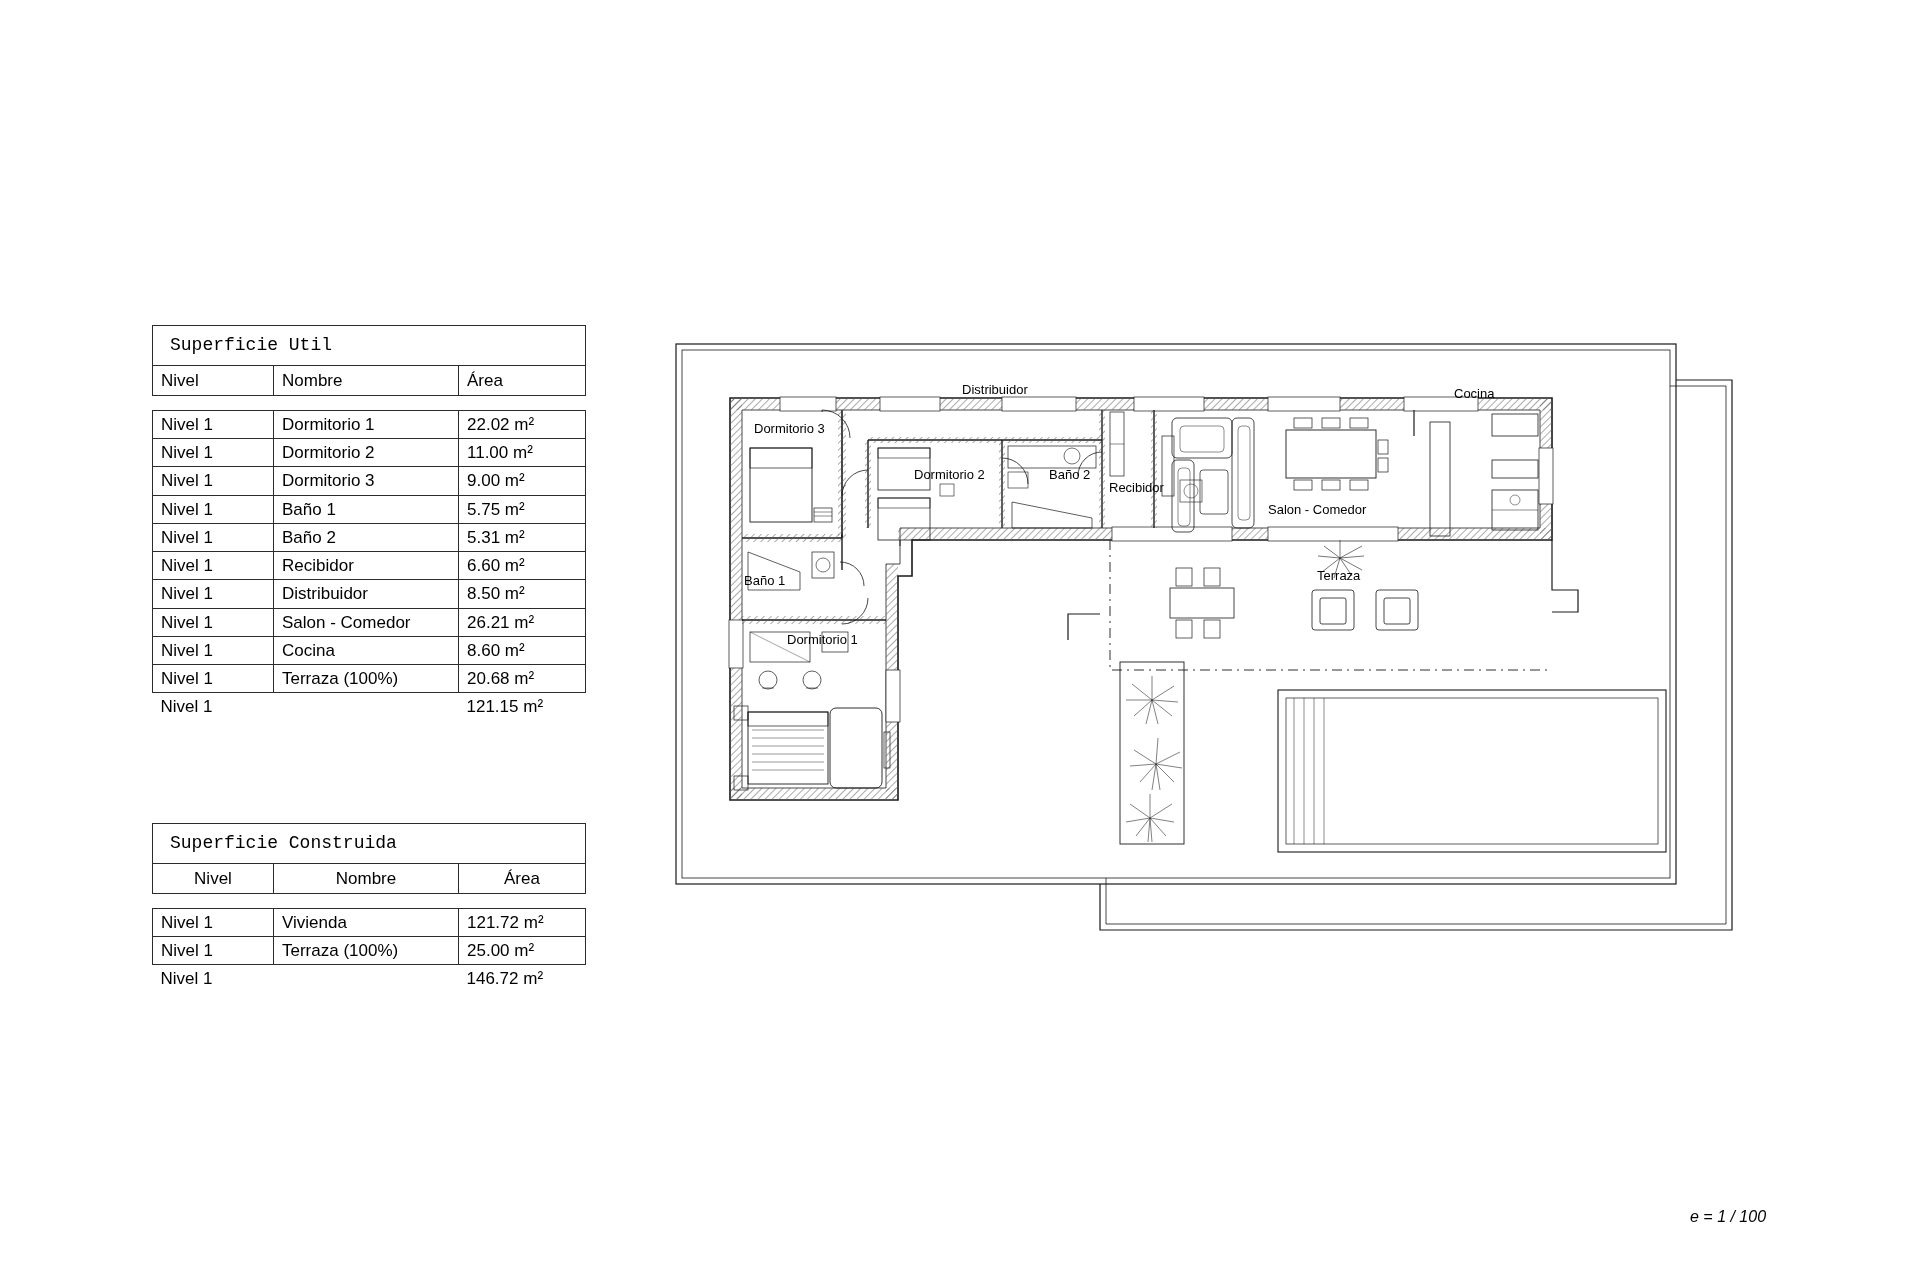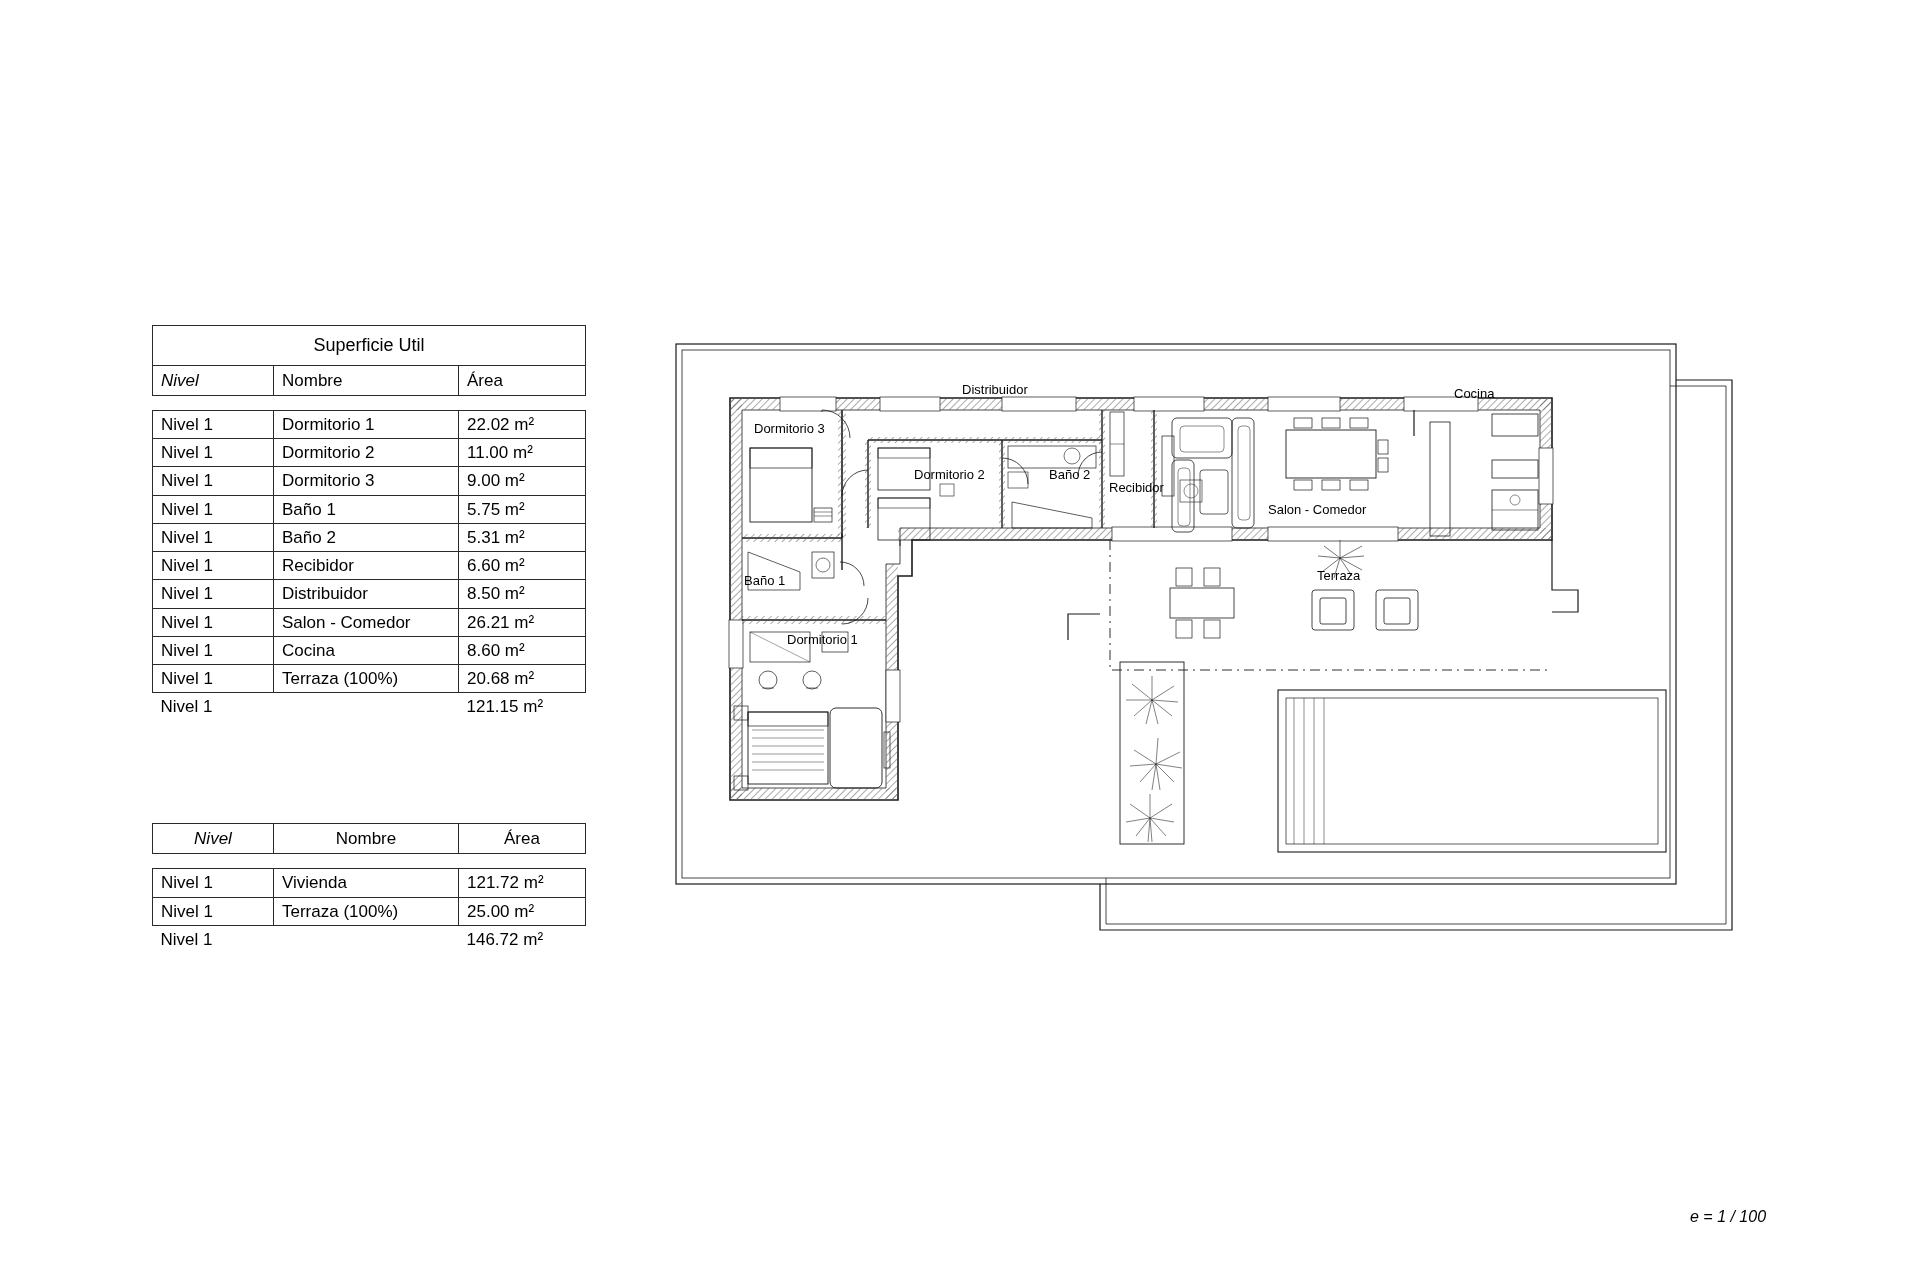--- a/index.html
+++ b/index.html
@@ -24,29 +24,30 @@
   }
   .area-table td, .area-table th {
     border: 1px solid #2b2b2b;
     padding: 3px 8px;
     font-weight: normal;
     text-align: left;
     line-height: 1.25;
     background: #fff;
   }
   .area-table .title-cell {
-    text-align: center;
-    padding: 8px 8px;
+    text-align: left;
+    padding: 8px 17px;
     font-size: 18px;
+    font-family: Liberation Mono, monospace;
   }
   .area-table .hdr td {
     padding: 4px 8px;
   }
   .area-table .hdr .c-nombre { text-align: left; }
-  .col-nivel  { width: 104px; font-style: italic; }
+  .col-nivel  { width: 104px; }
   .col-nombre { width: 168px; margin-top: 21px; }
   .col-area   { width: 110px; }
 
   .spacer-row td {
     border: none;
     height: 14px;
     padding: 0;
   }
   .total-row td {
     border: none;
@@ -156,20 +157,23 @@
   <tr class="sum-row">
     <td>Nivel 1</td>
     <td></td>
     <td>121.15 m²</td>
   </tr>
 </tbody>
   </table>
 
 <table class="area-table" id="table-const">
   <tbody>
+      <tr>
+    <td class="title-cell" colspan="3">Superficie Construida</td>
+  </tr>
   <tr class="hdr">
     <td class="col-nivel tbl-center">Nivel</td>
     <td class="col-nombre tbl-center">Nombre</td>
     <td class="col-area tbl-center">Área</td>
   </tr>
   <tr class="spacer-row">
         <td colspan="3"></td>
       </tr>
   <tr>
     <td>Nivel 1</td>

